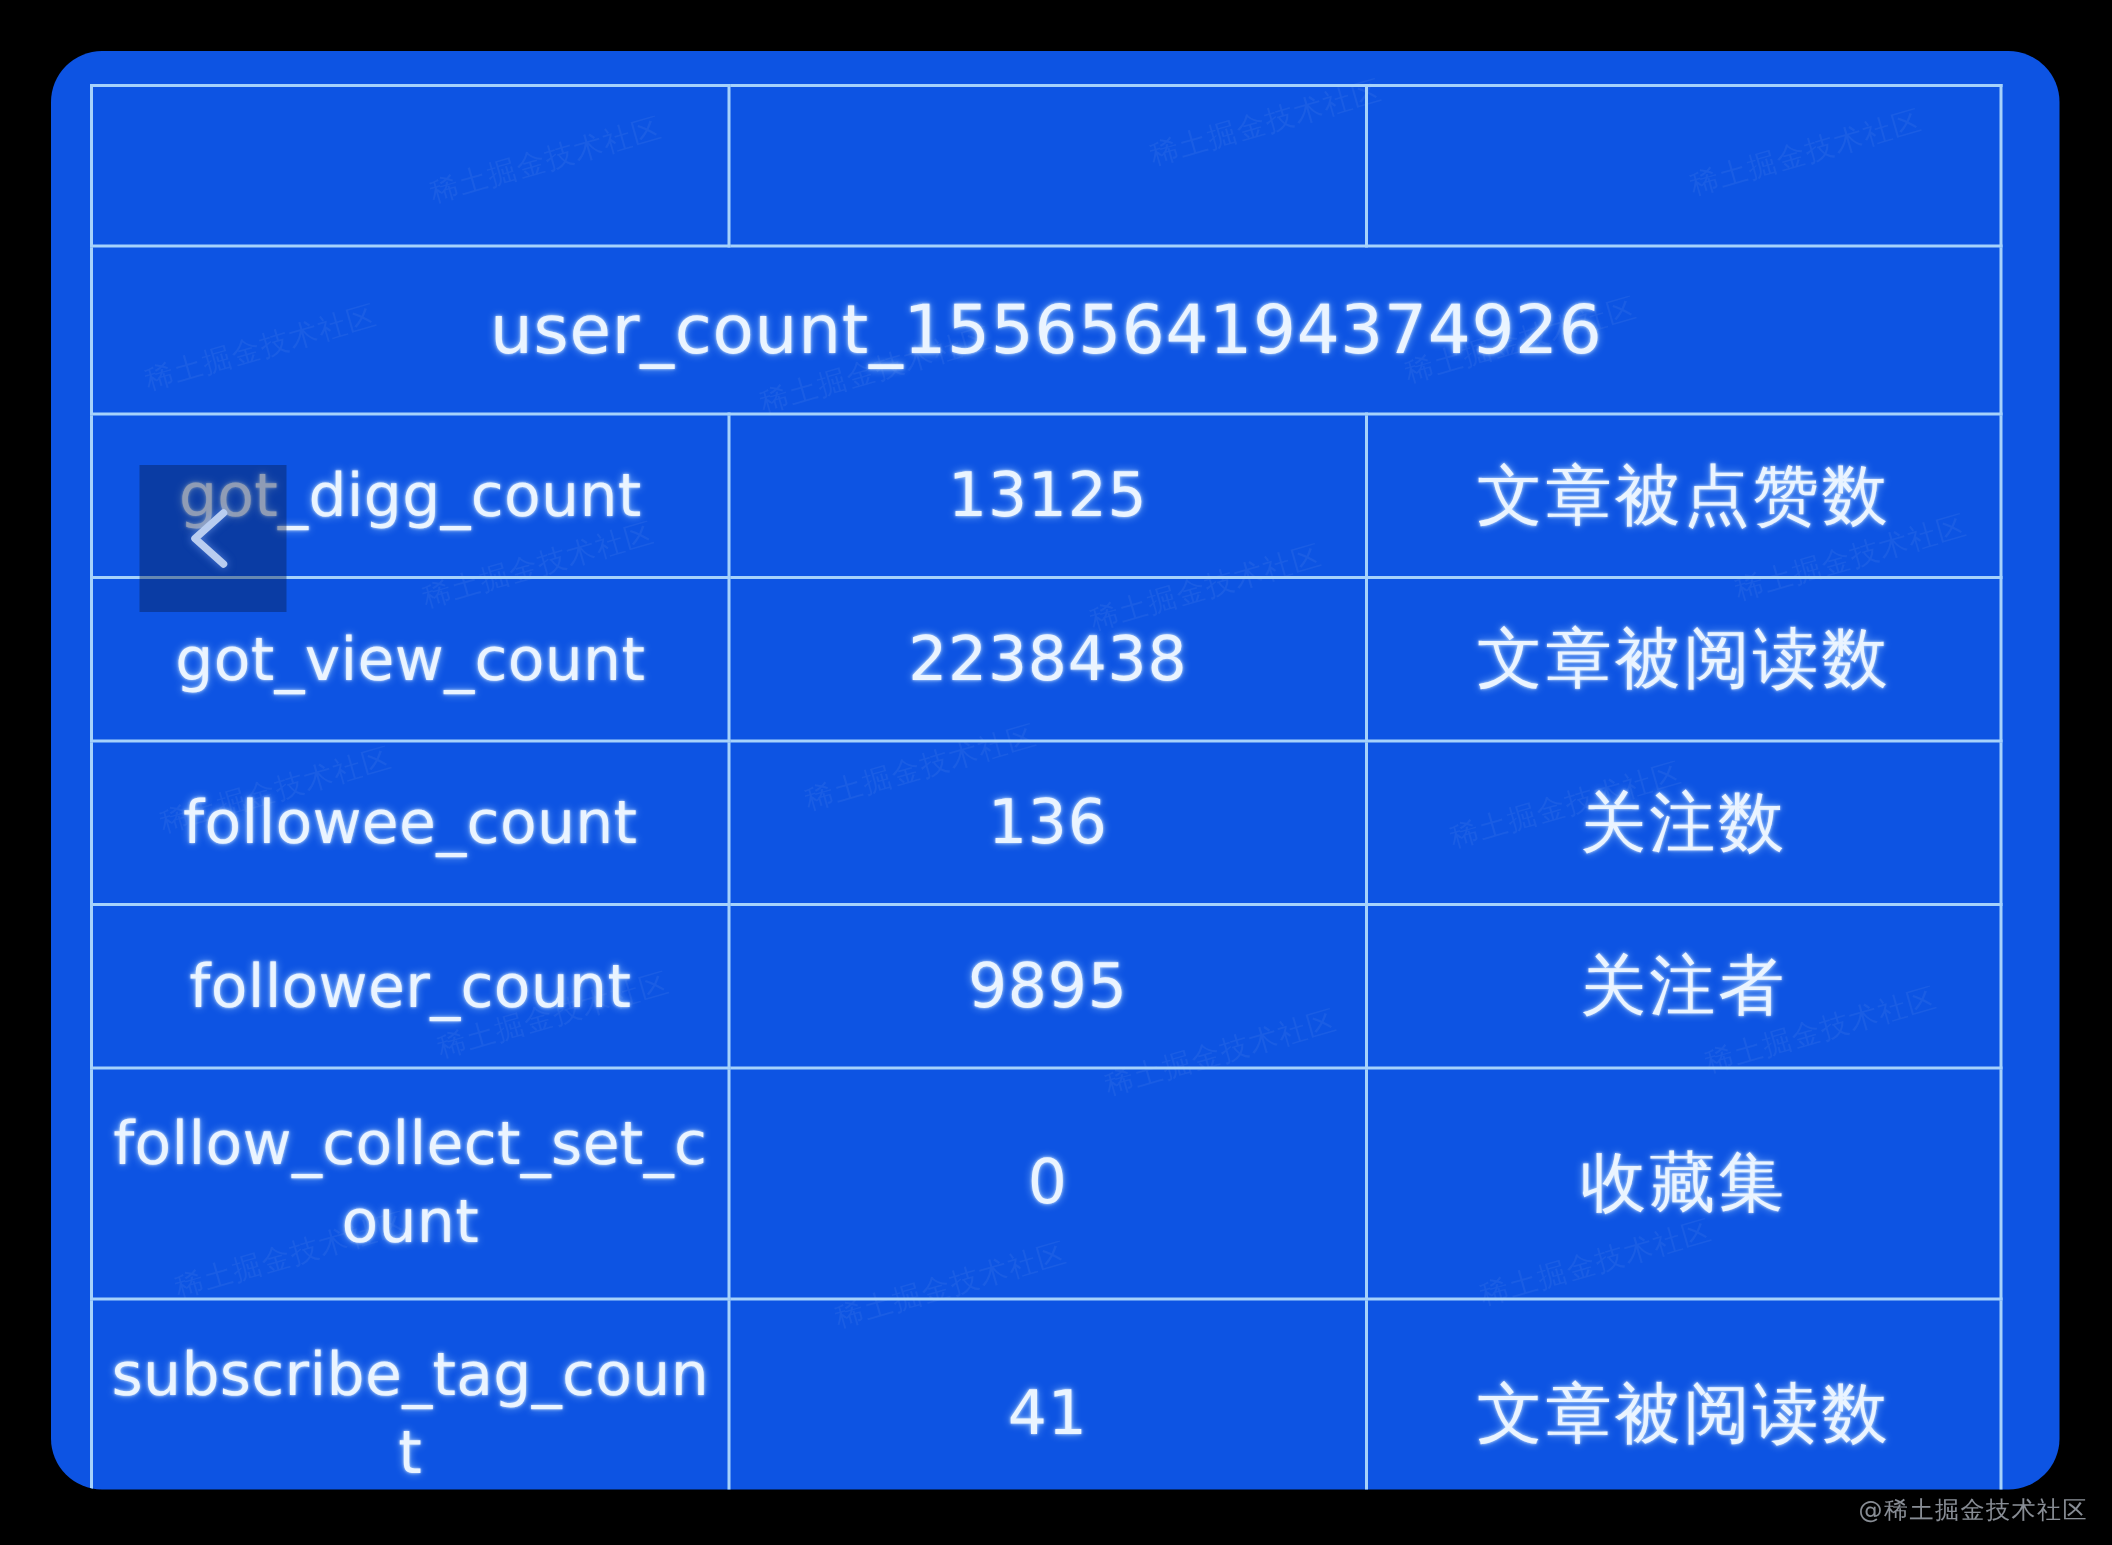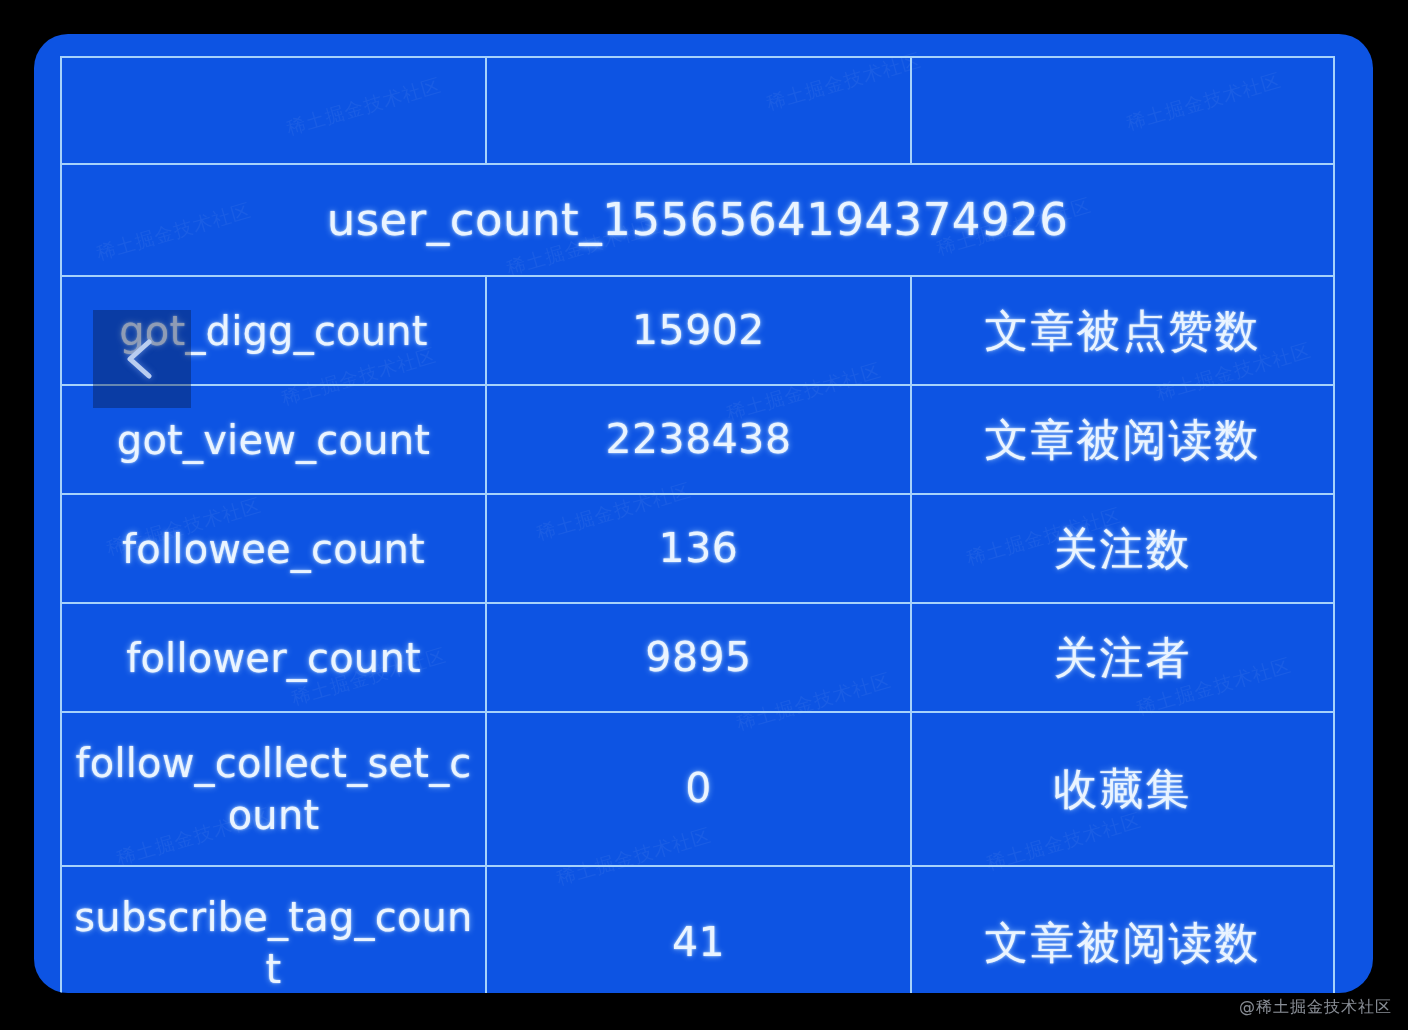--- a/index.html
+++ b/index.html
@@ -181,21 +181,21 @@
             <td></td>
             <td></td>
           </tr>
 
           <tr>
             <td class="title-cell" colspan="3">user_count_1556564194374926</td>
           </tr>
 
           <tr class="data-row">
             <td class="key-cell">got_digg_count</td>
-            <td class="val-cell">15902</td>
+            <td class="val-cell">13125</td>
             <td class="desc-cell">文章被点赞数</td>
           </tr>
 
           <tr class="data-row">
             <td class="key-cell">got_view_count</td>
             <td class="val-cell">2238438</td>
             <td class="desc-cell">文章被阅读数</td>
           </tr>
 
           <tr class="data-row">

